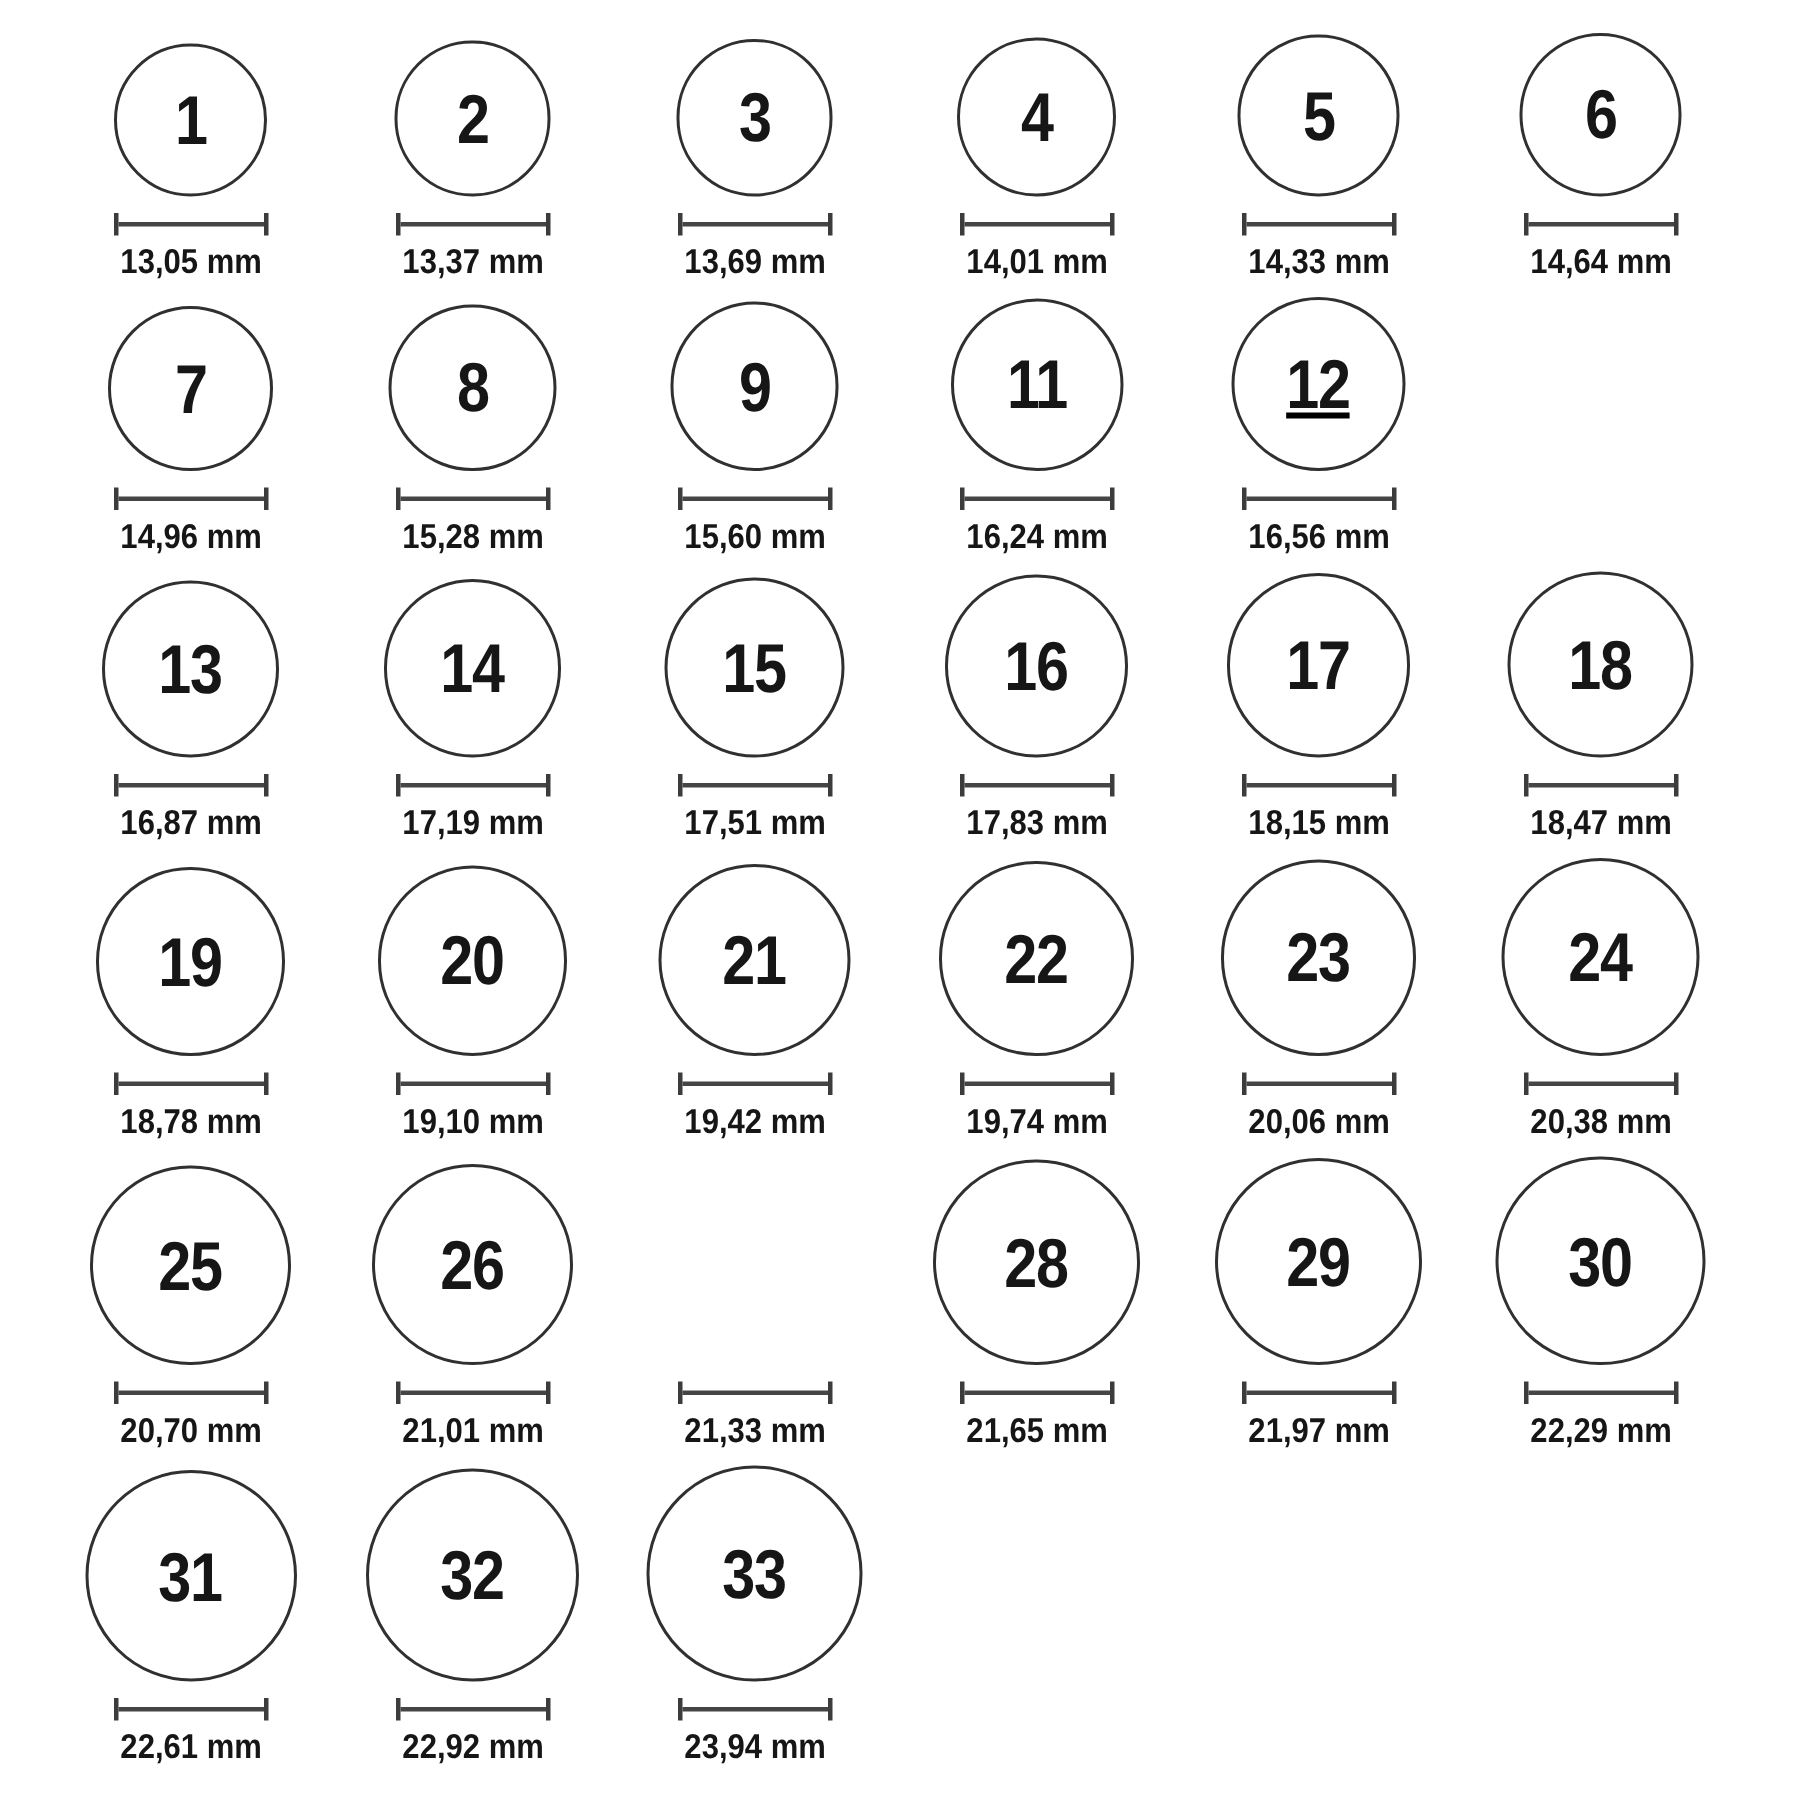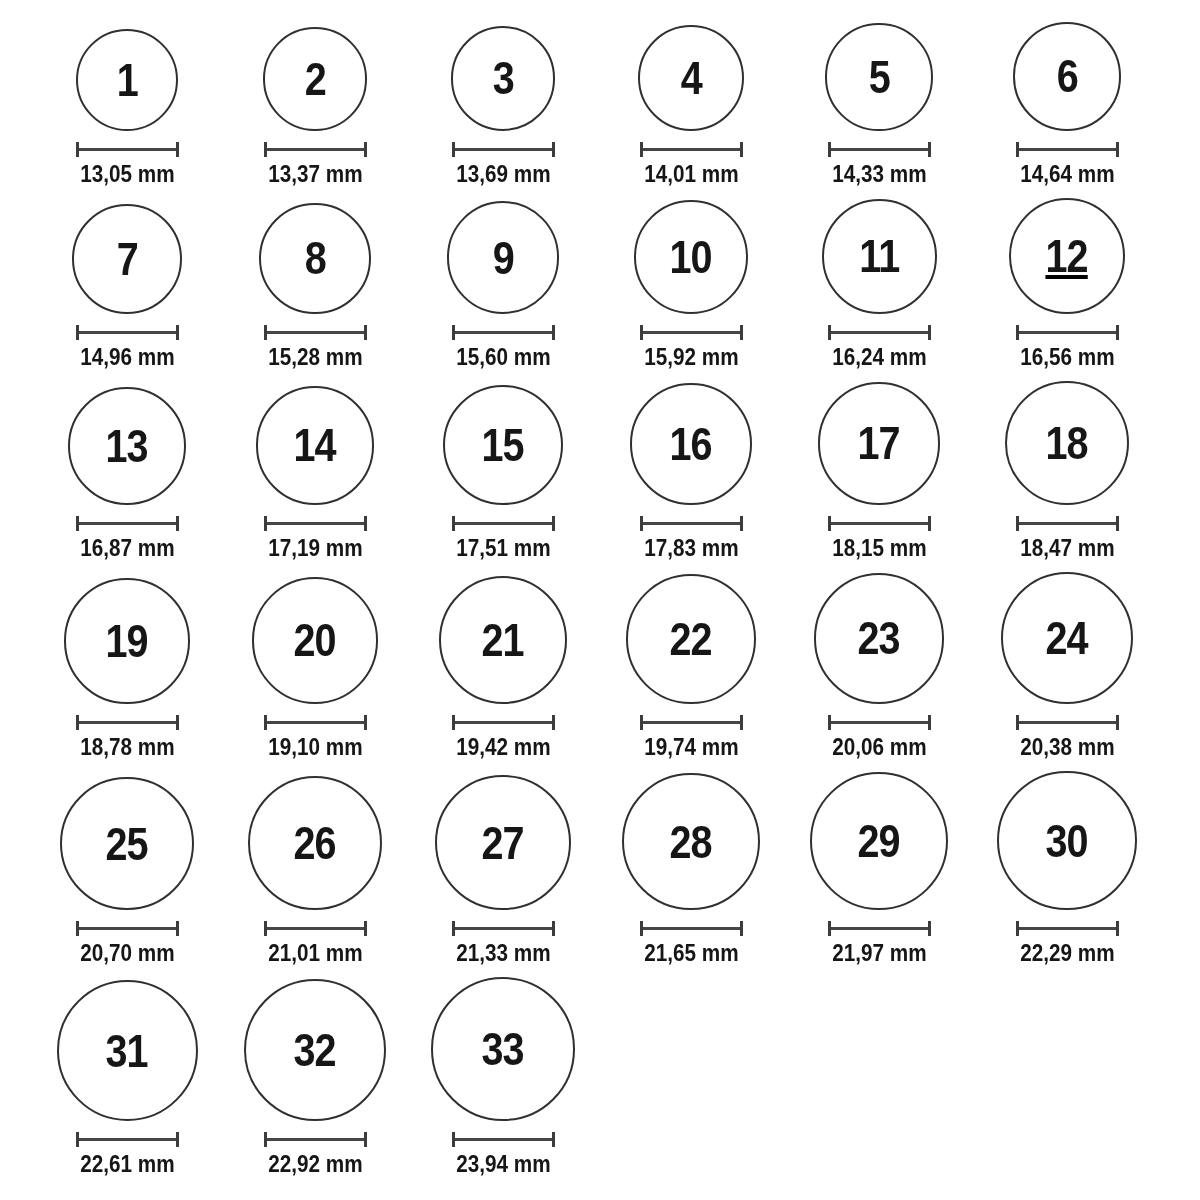--- a/index.html
+++ b/index.html
@@ -174,31 +174,20 @@
           <span class="num">9</span>
         </div>
         <div class="measure">
           <div class="tick"></div>
           <div class="bar"></div>
           <div class="tick"></div>
         </div>
         <span class="label">15,60 mm</span>
       </div>
       <div class="cell">
-        <div class="circle" style="width: 113.7px; height: 113.7px;">
-          <span class="num">10</span>
-        </div>
-        <div class="measure">
-          <div class="tick"></div>
-          <div class="bar"></div>
-          <div class="tick"></div>
-        </div>
-        <span class="label">15,92 mm</span>
-      </div>
-      <div class="cell">
         <div class="circle" style="width: 115px; height: 115px;">
           <span class="num">11</span>
         </div>
         <div class="measure">
           <div class="tick"></div>
           <div class="bar"></div>
           <div class="tick"></div>
         </div>
         <span class="label">16,24 mm</span>
       </div>
@@ -367,23 +356,20 @@
           <span class="num">26</span>
         </div>
         <div class="measure">
           <div class="tick"></div>
           <div class="bar"></div>
           <div class="tick"></div>
         </div>
         <span class="label">21,01 mm</span>
       </div>
       <div class="cell">
-        <div class="circle" style="width: 135.8px; height: 135.8px;">
-          <span class="num">27</span>
-        </div>
         <div class="measure">
           <div class="tick"></div>
           <div class="bar"></div>
           <div class="tick"></div>
         </div>
         <span class="label">21,33 mm</span>
       </div>
       <div class="cell">
         <div class="circle" style="width: 137.1px; height: 137.1px;">
           <span class="num">28</span>

